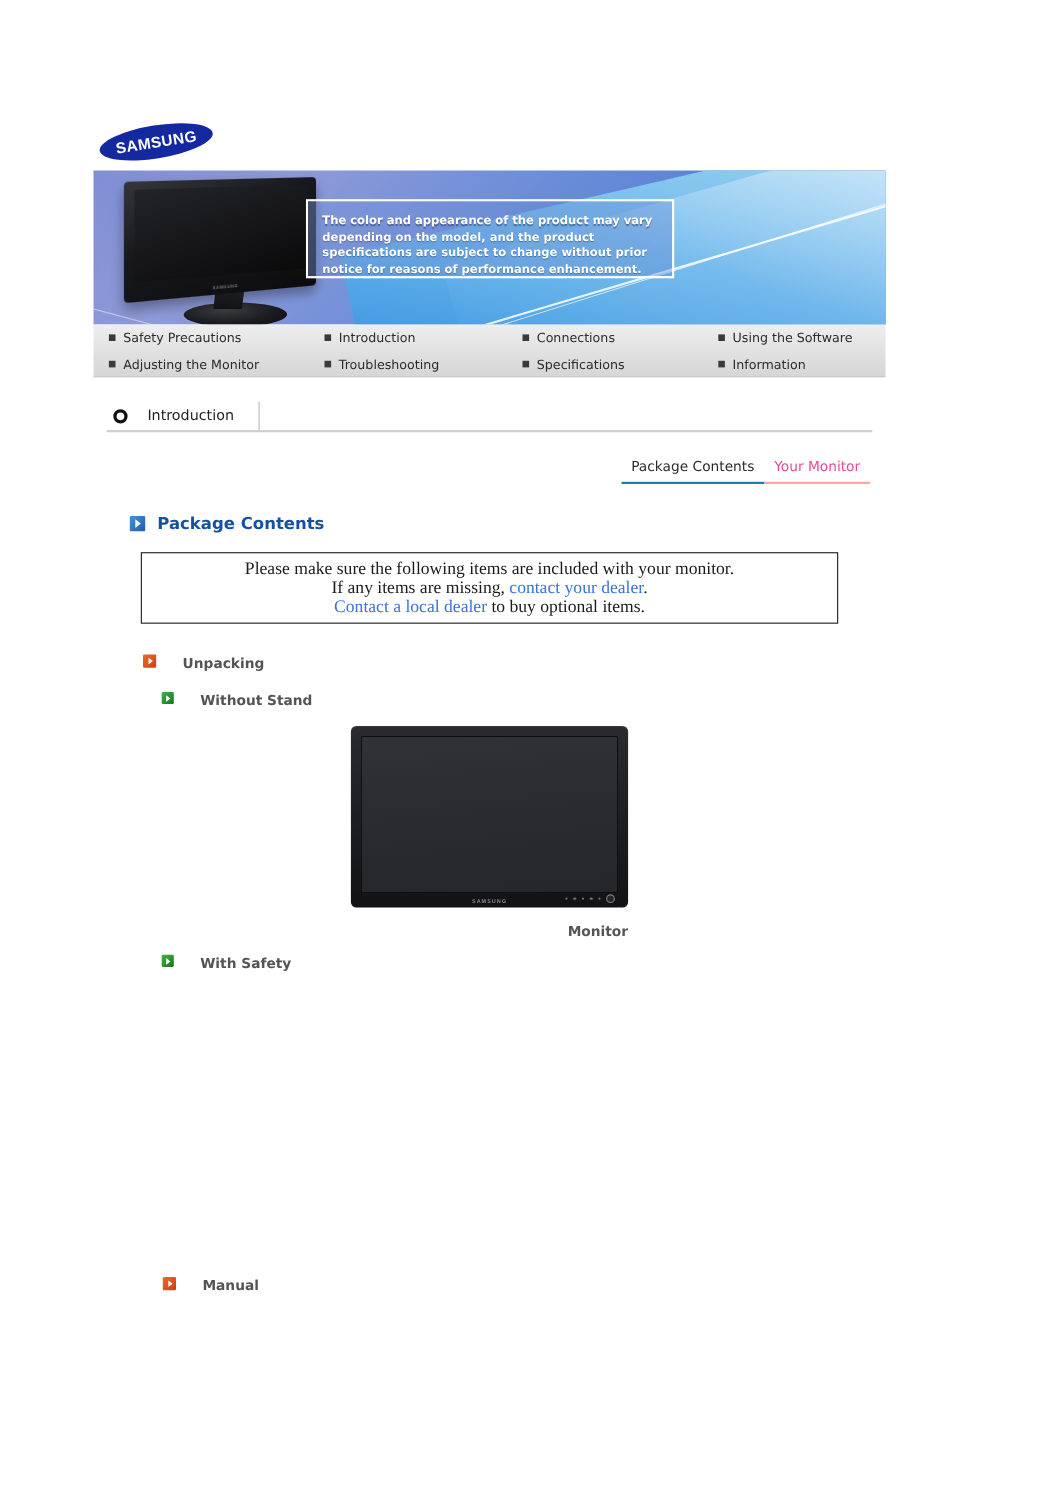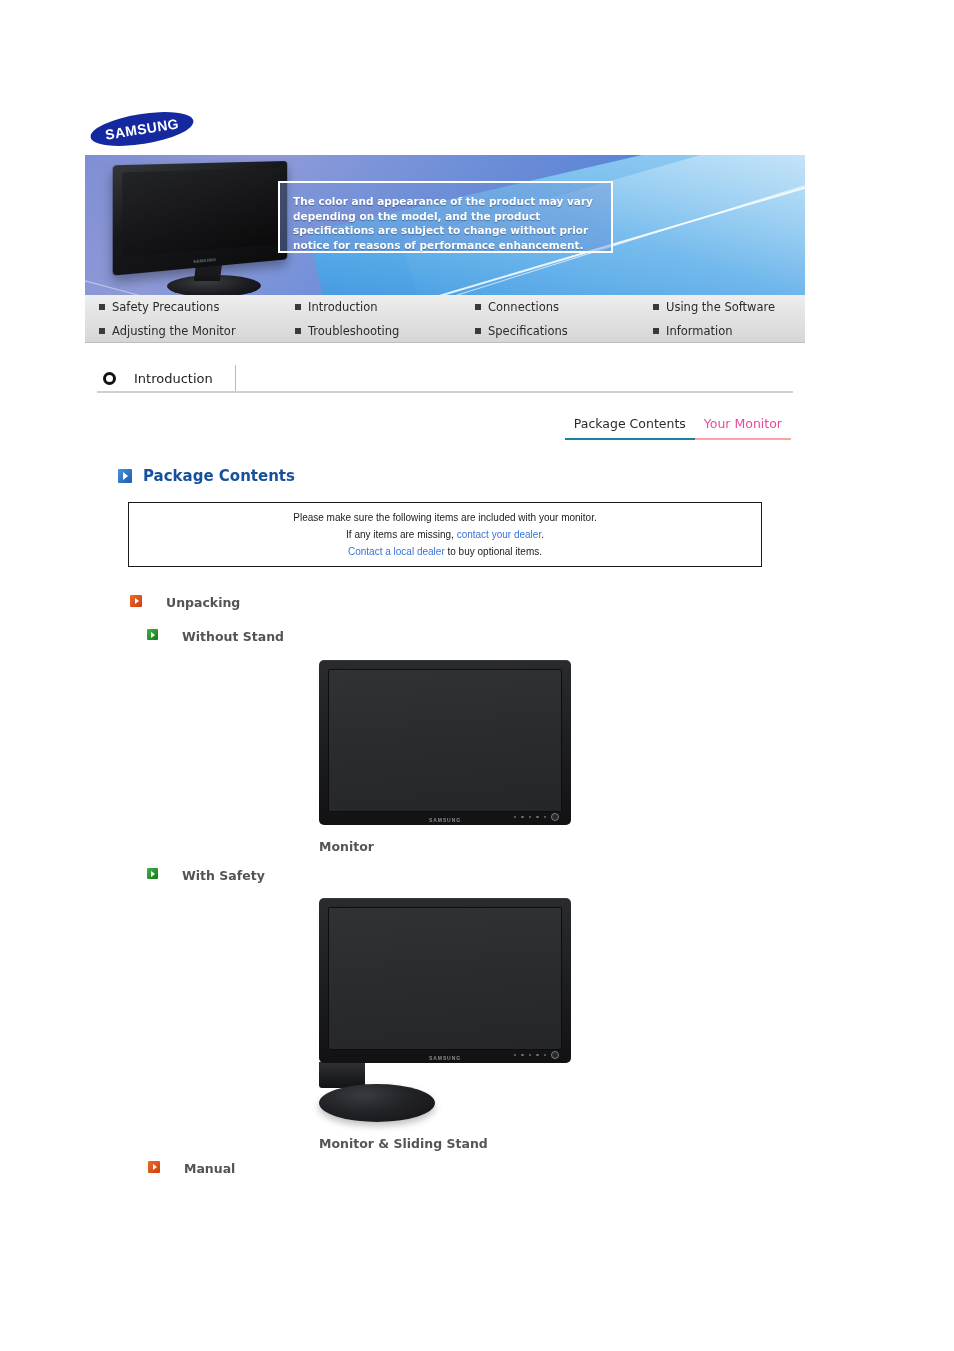--- a/index.html
+++ b/index.html
@@ -151,34 +151,34 @@
   .icon-sq.red .tri { border-left-width: 4px; border-top-width: 3.5px; border-bottom-width: 3.5px; }
   .icon-sq.green .tri { border-left-width: 4px; border-top-width: 3.5px; border-bottom-width: 3.5px; }
   .pc-title { font-size: 15px; font-weight: bold; color: #16519e; font-family: "DejaVu Sans", sans-serif; }
 
   
   .notice {
     position: absolute; left: 128px; top: 502px; width: 634px; height: 65px;
     border: 1.5px solid #1a1a1a; background: #ffffff;
     display: flex; flex-direction: column; align-items: center; justify-content: center;
   }
-  .notice p { font-size: 10px; color: #1b1b1b; line-height: 17px; text-align: center;
-              font-family: Liberation Sans, sans-serif; }
+  .notice p { font-size: 16px; color: #1b1b1b; line-height: 17px; text-align: center;
+              font-family: Liberation Serif, serif; }
   .lnk { color: #3a73d6; cursor: pointer; }
 
   
   .sub { position: absolute; display: flex; align-items: flex-start; gap: 24px; }
   .sub .label { font-size: 12.5px; font-weight: bold; color: #545454; font-family: "DejaVu Sans", sans-serif; }
   #unpacking { left: 130px; top: 595px; }
   #without-stand { left: 147px; top: 629px; }
   #with-stand { left: 147px; top: 868px; }
   #manual { left: 148px; top: 1161px; }
 
   
-  .fig { position: absolute; display: flex; flex-direction: column; align-items: flex-start; }
+  .fig { position: absolute; display: flex; flex-direction: column; align-items: flex-end; }
   #fig-monitor { left: 319px; top: 660px; width: 252px; }
   #fig-stand   { left: 319px; top: 898px; width: 252px; }
 
   .mon {
     position: relative; width: 252px; height: 165px;
     background: linear-gradient(180deg,#2a2b2e 0%,#1c1d20 55%,#121214 100%);
     border-radius: 5px;
     box-shadow: inset 0 1px 0 rgba(255,255,255,.07);
   }
   .mon-screen {
@@ -335,37 +335,20 @@
     <div class="caption">Monitor</div>
   </div>
 
   <div class="sub" id="with-stand">
     <span class="icon-sq green">
         <span class="tri"></span>
       </span>
     <span class="label">With Safety</span>
   </div>
 
-  <div class="fig" id="fig-stand">
-    <div class="mon">
-      <div class="mon-screen"></div>
-      <div class="mon-logo">SAMSUNG</div>
-      <div class="mon-ctrls">
-        <i></i>
-          <i></i>
-          <i></i>
-          <i></i>
-          <i></i>
-        <span class="mon-power"></span>
-      </div>
-    </div>
-    <div class="neck"></div>
-    <div class="base"></div>
-    <div class="caption">Monitor &amp; Sliding Stand</div>
-  </div>
 
   <div class="sub" id="manual">
     <span class="icon-sq red">
         <span class="tri"></span>
       </span>
     <span class="label">Manual</span>
   </div>
 
 </div>
 

